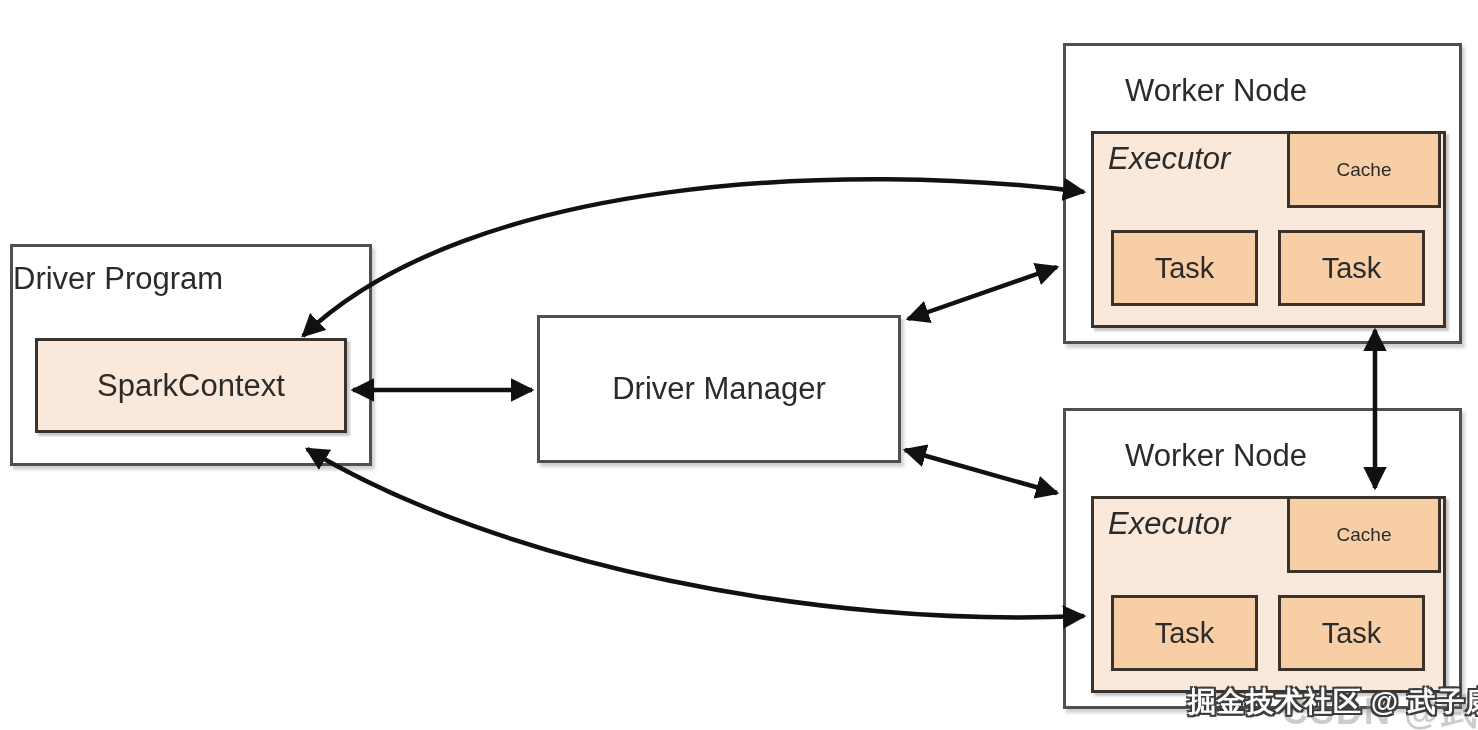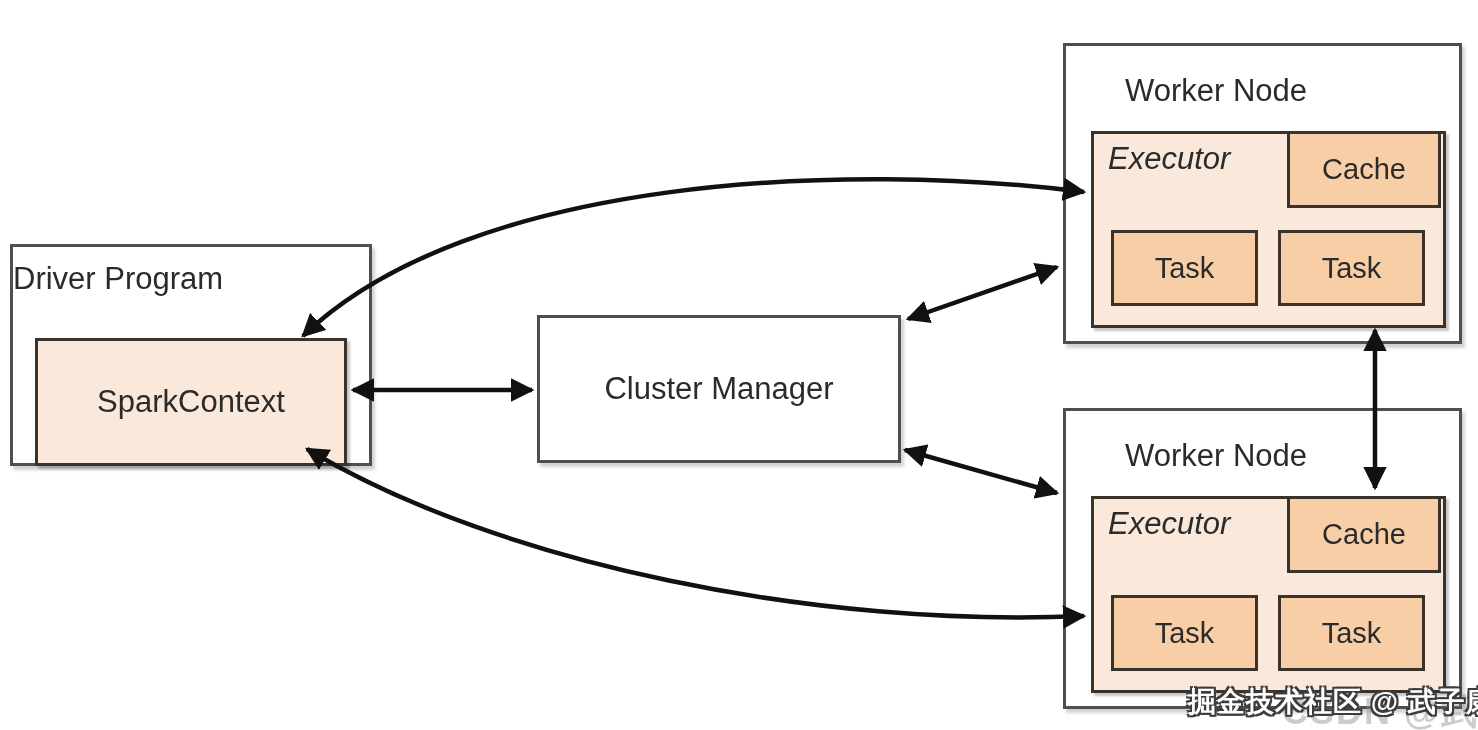--- a/index.html
+++ b/index.html
@@ -19,32 +19,32 @@
   }
   .peach-light{background:var(--fill-light); border:3px solid var(--border-dark); box-shadow:3px 3px 2px rgba(0,0,0,0.22);}
   .peach-med{background:var(--fill-medium); border:3px solid var(--border-dark);}
   .lbl{color:var(--text); white-space:nowrap;}
   .title{font-size:31px;}
   .center-flex{display:flex; align-items:center; justify-content:center;}
 
   
   .driver{left:10px; top:244px; width:362px; height:222px;}
   .driver-label{position:absolute; left:0; top:14px; width:100%; text-align:left;}
-  .sparkcontext{left:35px; top:338px; width:312px; height:128px;}
+  .sparkcontext{left:35px; top:338px; width:312px; height:95px;}
 
   
   .cluster{left:537px; top:315px; width:364px; height:148px;}
 
   
   .worker1{left:1063px; top:43px; width:399px; height:301px;}
   .worker2{left:1063px; top:408px; width:399px; height:301px;}
   .worker-label{position:absolute; left:19px; top:27px;margin-left:40px;}
   .executor{position:absolute; left:25px; top:85px; width:355px; height:197px;}
   .executor-label{position:absolute; left:14px; top:7px;font-style:italic;}
-  .cache{position:absolute; left:221px; top:85px; width:154px; height:77px; font-size:29px;}
+  .cache{position:absolute; left:221px; top:85px; width:154px; height:77px; font-size:19px;}
   .task-a{position:absolute; left:45px; top:184px; width:147px; height:76px; font-size:29px;}
   .task-b{position:absolute; left:212px; top:184px; width:147px; height:76px; font-size:29px;}
 
   
   svg.arrows{position:absolute; left:0; top:0; width:1478px; height:730px; pointer-events:none;}
   svg.arrows path.edge{stroke:var(--arrow); stroke-width:4.5; fill:none;}
   svg.arrows .head{fill:var(--arrow);}
 
   
   .wm-secondary{
@@ -64,21 +64,21 @@
 <div class="canvas">
 
   <div class="box outer driver">
     <div class="lbl title driver-label">Driver Program</div>
   </div>
   <div class="box peach-light sparkcontext center-flex">
     <span class="lbl title">SparkContext</span>
   </div>
 
   <div class="box outer cluster center-flex">
-    <span class="lbl title">Cluster Manager</span>
+    <span class="lbl title">Driver Manager</span>
   </div>
 
   <div class="box outer worker1">
     <div class="lbl title worker-label">Worker Node</div>
     <div class="box peach-light executor">
       <div class="lbl title executor-label">Executor</div>
     </div>
     <div class="box peach-med cache center-flex">
       <span class="lbl">Cache</span>
     </div>

